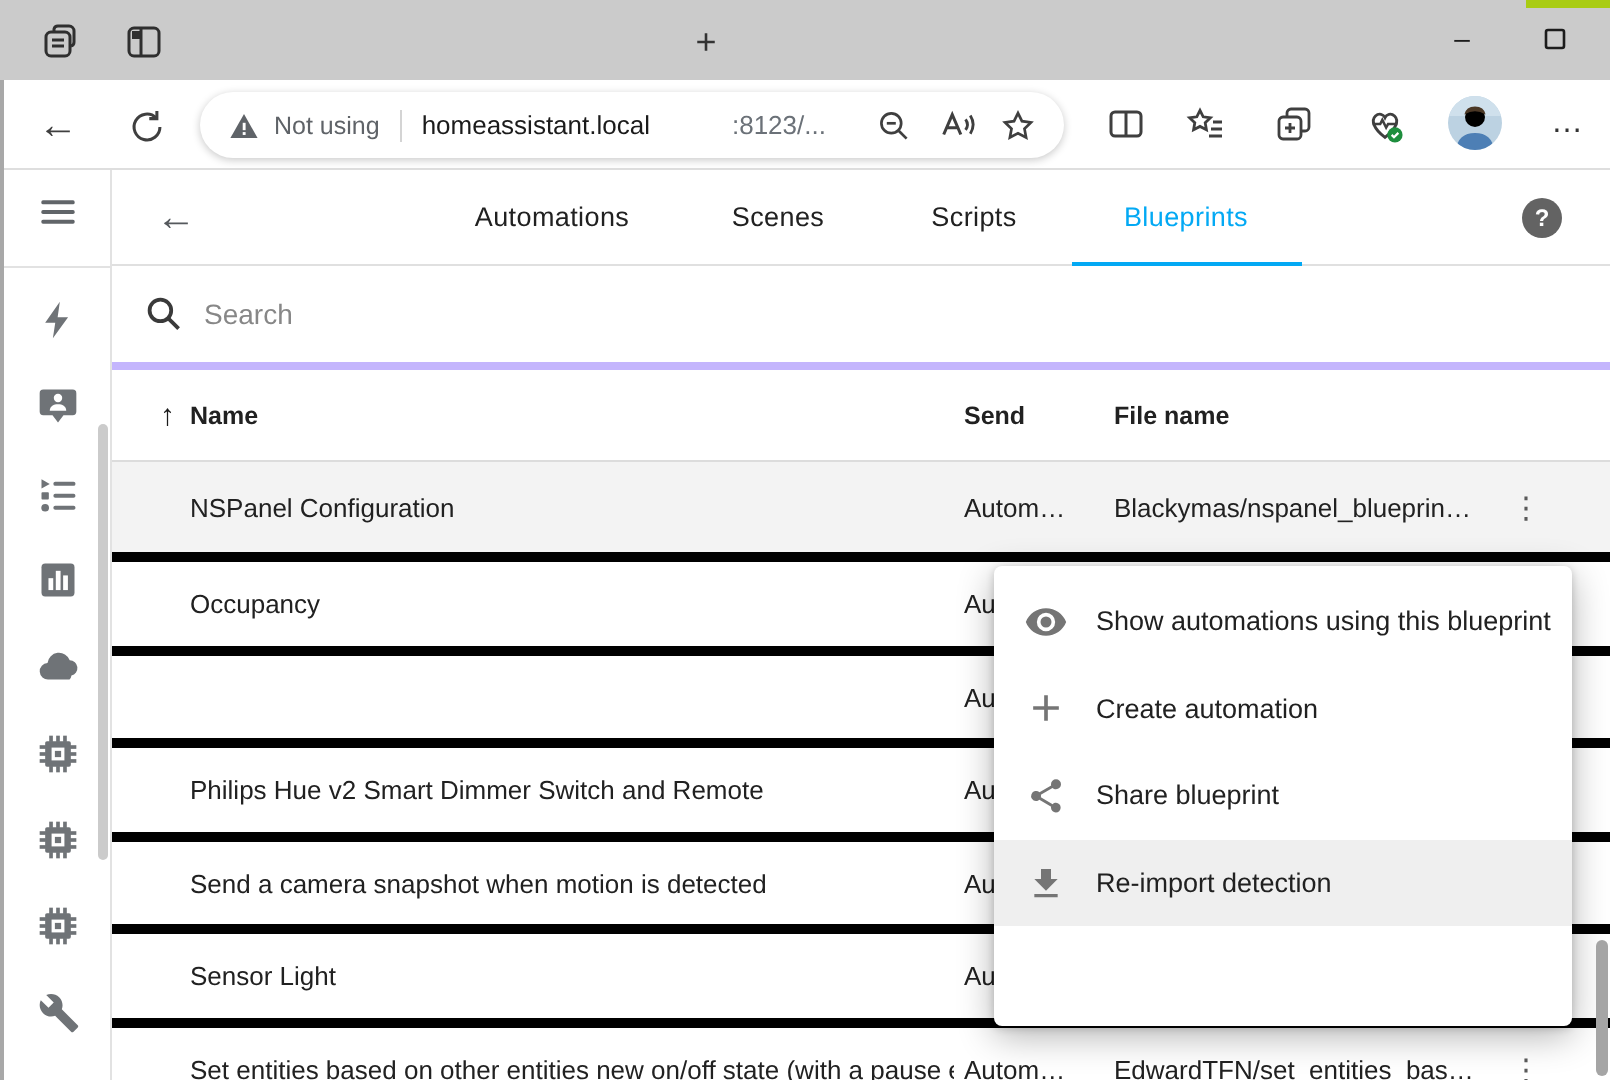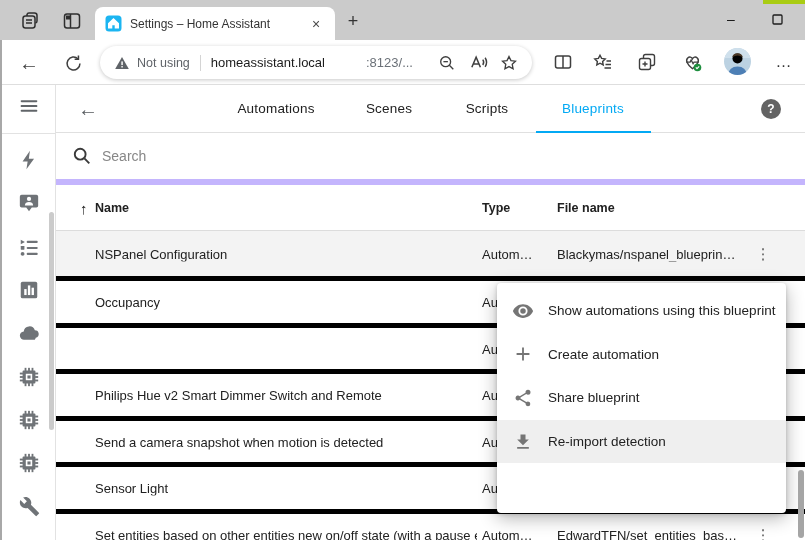--- a/index.html
+++ b/index.html
@@ -42,21 +42,21 @@
   .side-scroll { position:absolute; right:1px; top:127px; width:5px; height:218px; background:#cbcbcb; border-radius:3px; }
 
   .main { position:absolute; left:56px; top:85px; right:0; bottom:0; background:#fff; }
   .ha-header { position:absolute; left:0; top:0; right:0; height:48px; border-bottom:1px solid #e0e0e0; background:#fff; }
   .ha-back { position:absolute; left:20px; top:12px; width:24px; height:24px; display:flex; align-items:center; justify-content:center; color:#55595d; font-size:20px; }
   .ha-tab { position:absolute; top:16px; transform:translateX(-50%); font-size:13.5px; color:#212121; white-space:nowrap; letter-spacing:.2px; }
   .ha-tab.active { color:#03a9f4; font-weight:bold; }
   .ha-underline { position:absolute; left:480px; top:46px; width:115px; height:2px; background:#03a9f4; }
   .help-btn { position:absolute; left:705px; top:14px; width:20px; height:20px; border-radius:50%; background:#636363; color:#fff; font-size:12px; font-weight:bold; display:flex; align-items:center; justify-content:center; }
 
-  .search-row { position:absolute; left:0; top:48px; right:0; height:52px; border-bottom:6px solid #c4b5fd; display:flex; align-items:center; }
+  .search-row { position:absolute; left:0; top:48px; right:0; height:52px; border-bottom:4px solid #c4b5fd; display:flex; align-items:center; }
   .search-ic { margin-left:16px; width:20px; height:20px; }
   .search-input { border:none; outline:none; margin-left:10px; font-size:14px; color:#424242; width:300px; font-family:"Liberation Sans", sans-serif; }
   .search-input::placeholder { color:#878787; }
 
   .thead { position:absolute; left:0; top:100px; right:0; height:46px; border-bottom:1px solid #dcdcdc; }
   .thead .cell { position:absolute; top:50%; transform:translateY(-50%); font-size:12.5px; font-weight:bold; color:#212121; white-space:nowrap; }
   .sort-arrow { position:absolute; left:24px; top:50%; transform:translateY(-50%); font-size:15px; color:#1b1b1b; }
   .c-name { left:39px; } .c-type { left:426px; } .c-file { left:501px; }
 
   .t-row { position:absolute; left:0; right:0; border-bottom:5px solid #000000; background:#fff; }
@@ -87,30 +87,20 @@
         <path d="M8 6 L8 4.5 A2 2 0 0 1 10 3 H15.5 A2.5 2.5 0 0 1 18 5.5 V11 A2 2 0 0 1 16.5 13"></path>
         <path d="M7 10 h6 M7 13 h6"></path>
       </svg>
     </div>
     <div class="tb-btn" style="left:59px;">
       <svg width="22" height="22" viewBox="0 0 22 22" fill="none" stroke="#2f2f2f" stroke-width="1.5">
         <rect x="3.5" y="4" width="15" height="14" rx="2.5"></rect>
         <rect x="5" y="5.5" width="4.5" height="4" fill="#2f2f2f" stroke="none"></rect>
         <path d="M9.5 4 v14"></path>
       </svg>
-    </div>
-    <div class="tab">
-      <span style="display:flex;">
-        <svg width="17" height="17" viewBox="0 0 17 17">
-          <rect x="0.5" y="0.5" width="16" height="16" rx="3.5" fill="#1cb5f1"></rect>
-          <path d="M8.5 3 L14 8.2 V13.6 H9.7 V10.3 H7.3 V13.6 H3 V8.2 Z" fill="#ffffff"></path>
-        </svg>
-      </span>
-      <span class="tab-title">Settings – Home Assistant</span>
-      <span class="tab-close">×</span>
     </div>
     <div class="newtab">+</div>
     <div class="win-ctl win-min">–</div>
     <div class="win-ctl win-max">
       <svg width="11" height="11" viewBox="0 0 11 11" fill="none" stroke="#1c1c1c" stroke-width="1.3">
           <rect x="1" y="1" width="9" height="9" rx="1"></rect>
         </svg>
     </div>
     <div class="green-strip"></div>
   </div>
@@ -324,21 +314,21 @@
           <circle cx="8.2" cy="8.2" r="5.4"></circle>
             <line x1="12.4" y1="12.4" x2="17.3" y2="17.3"></line>
         </svg>
       </span>
       <input class="search-input" type="text" placeholder="Search" style="">
     </div>
 
     <div class="thead">
       <span class="sort-arrow">↑</span>
       <span class="cell c-name">Name</span>
-      <span class="cell c-type">Type</span>
+      <span class="cell c-type">Send</span>
       <span class="cell c-file">File name</span>
     </div>
 
     <div class="t-row highlight" style="top:146px;height:50px;">
       <span class="cell c-name">NSPanel Configuration</span>
       <span class="cell c-type">Autom…</span>
       <span class="cell c-file">Blackymas/nspanel_blueprin…</span>
       <span class="dots">⋮</span>
     </div>
     <div class="t-row" style="top:196px;height:47px;">

